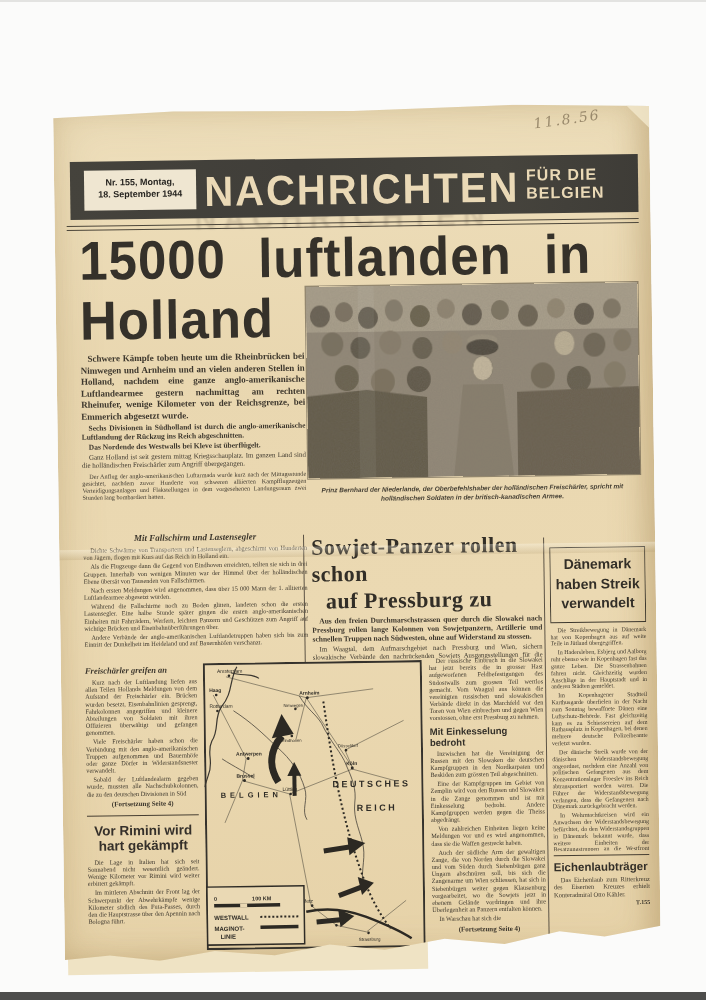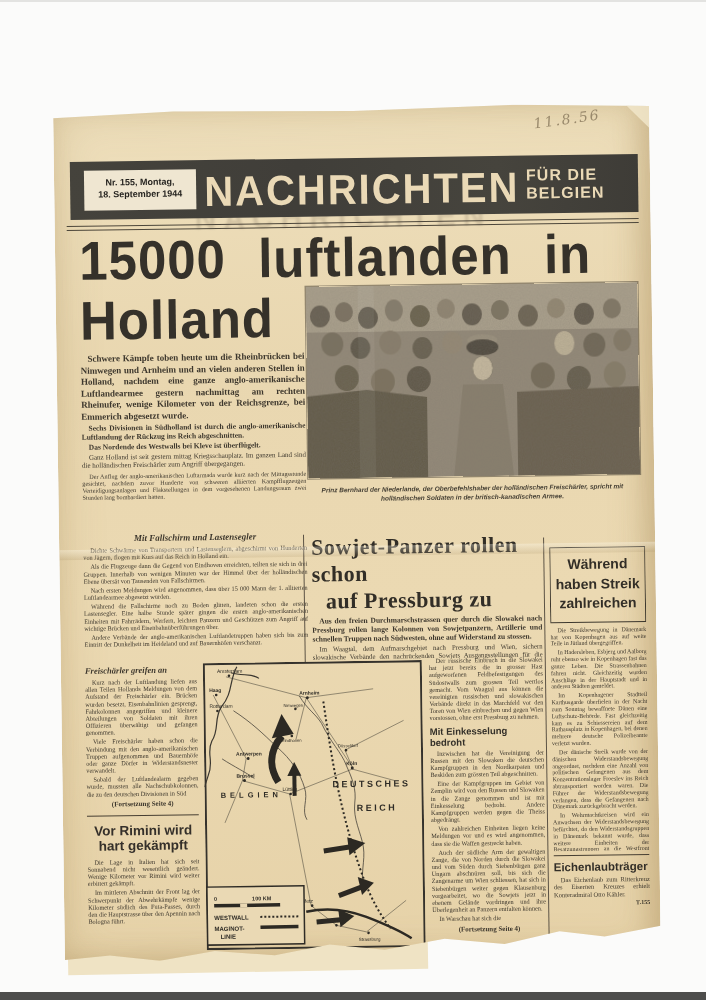--- a/index.html
+++ b/index.html
@@ -288,23 +288,23 @@
       <p class="p small-p">Inzwischen hat die Vereinigung der Russen mit den Slowaken die deutschen Kampfgruppen in den Nordkarpaten und Beskiden zum grössten Teil abgeschnitten.</p>
       <p class="p small-p">Eine der Kampfgruppen im Gebiet von Zemplin wird von den Russen und Slowaken in die Zange genommen und ist mit Einkesselung bedroht. Andere Kampfgruppen werden gegen die Theiss abgedrängt.</p>
       <p class="p small-p">Von zahlreichen Einheiten liegen keine Meldungen vor und es wird angenommen, dass sie die Waffen gestreckt haben.</p>
       <p class="p small-p">Auch der südliche Arm der gewaltigen Zange, die von Norden durch die Slowakei und vom Süden durch Siebenbürgen ganz Ungarn abschnüren soll, bis sich die Zangenarme um Wien schliessen, hat sich in Siebenbürgen weiter gegen Klausenburg vorgearbeitet, wo die Sowjets jetzt in ebenem Gelände vordringen und ihre Überlegenheit an Panzern entfalten können.</p>
       <p class="p small-p">In Warschau hat sich die</p>
       <div class="fortsetzung">(Fortsetzung Seite 4)</div>
     </div>
 
     <div class="col right-col">
       <div class="dk-box">
-        <div>Während</div>
+        <div>Dänemark</div>
         <div>haben Streik</div>
-        <div>zahlreichen</div>
+        <div>verwandelt</div>
       </div>
       <div class="dk-paras">
         <p class="p">Die Streikbewegung in Dänemark hat von Kopenhagen aus auf weite Teile in Jütland übergegriffen.</p>
         <p class="p">In Hadersleben, Esbjerg und Aalborg ruht ebenso wie in Kopenhagen fast das ganze Leben. Die Strassenbahnen fahren nicht. Gleichzeitig wurden Anschläge in der Hauptstadt und in anderen Städten gemeldet.</p>
         <p class="p">Im Kopenhagener Stadtteil Karthusgarde überfielen in der Nacht zum Sonntag bewaffnete Dänen eine Luftschutz-Behörde. Fast gleichzeitig kam es zu Schiessereien auf dem Rathausplatz in Kopenhagen, bei denen mehrere deutsche Polizeibeamte verletzt wurden.</p>
         <p class="p">Der dänische Streik wurde von der dänischen Widerstandsbewegung angeordnet, nachdem eine Anzahl von politischen Gefangenen aus dem Konzentrationslager Froeslev ins Reich abtransportiert worden waren. Die Führer der Widerstandsbewegung verlangen, dass die Gefangenen nach Dänemark zurückgebracht werden.</p>
         <p class="p">In Wehrmachtkreisen wird ein Anwachsen der Widerstandsbewegung befürchtet, da den Widerstandsgruppen in Dänemark bekannt wurde, dass weitere Einheiten der Besatzungstruppen an die Westfront und nach Italien abgezogen worden sind.</p>
       </div>
       <div class="eich-h">Eichenlaubträger</div>
       <p class="p eich-p">Das Eichenlaub zum Ritterkreuz des Eisernen Kreuzes erhielt Konteradmiral Otto Kähler.</p>

